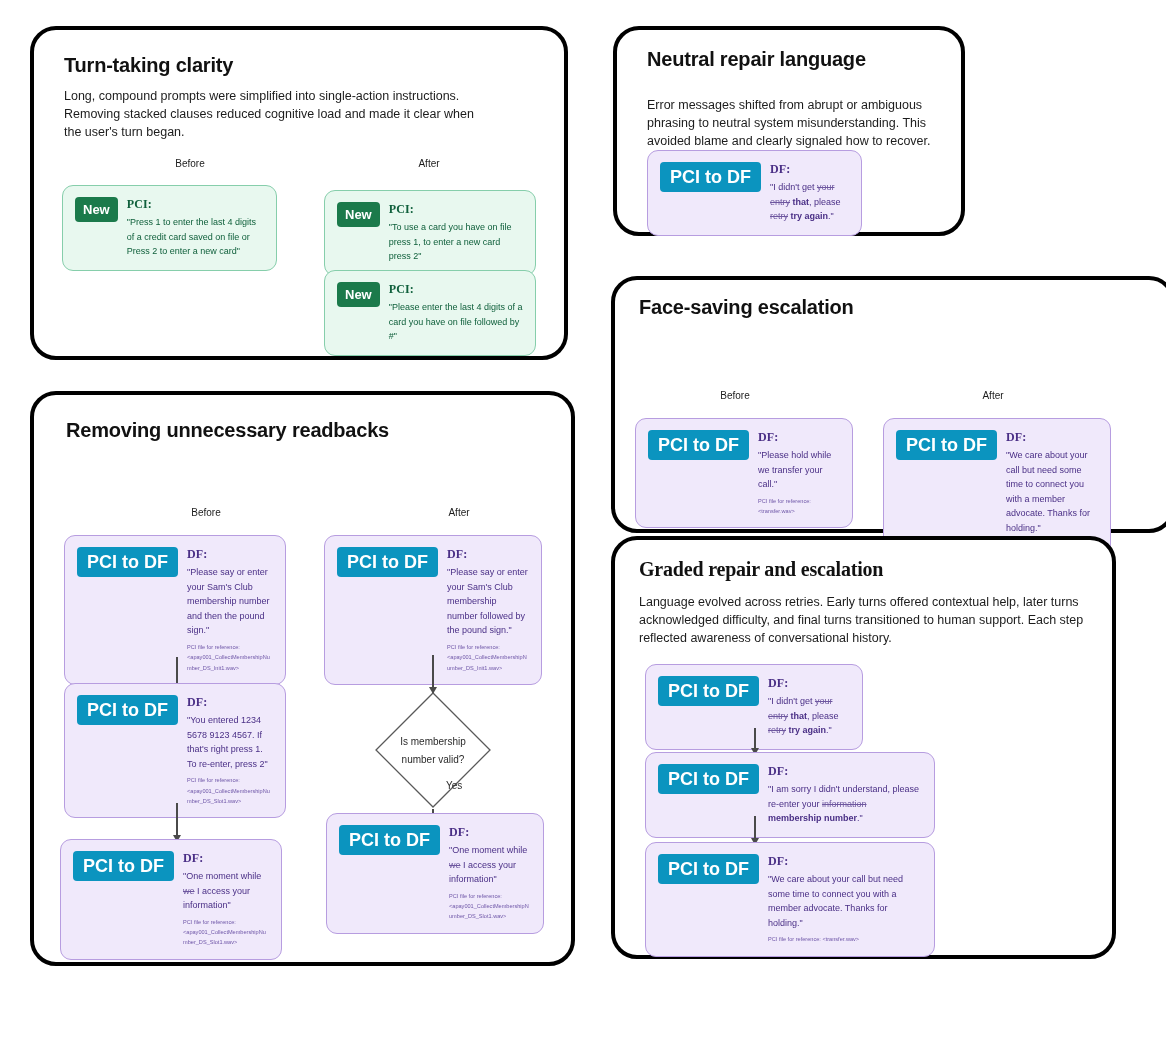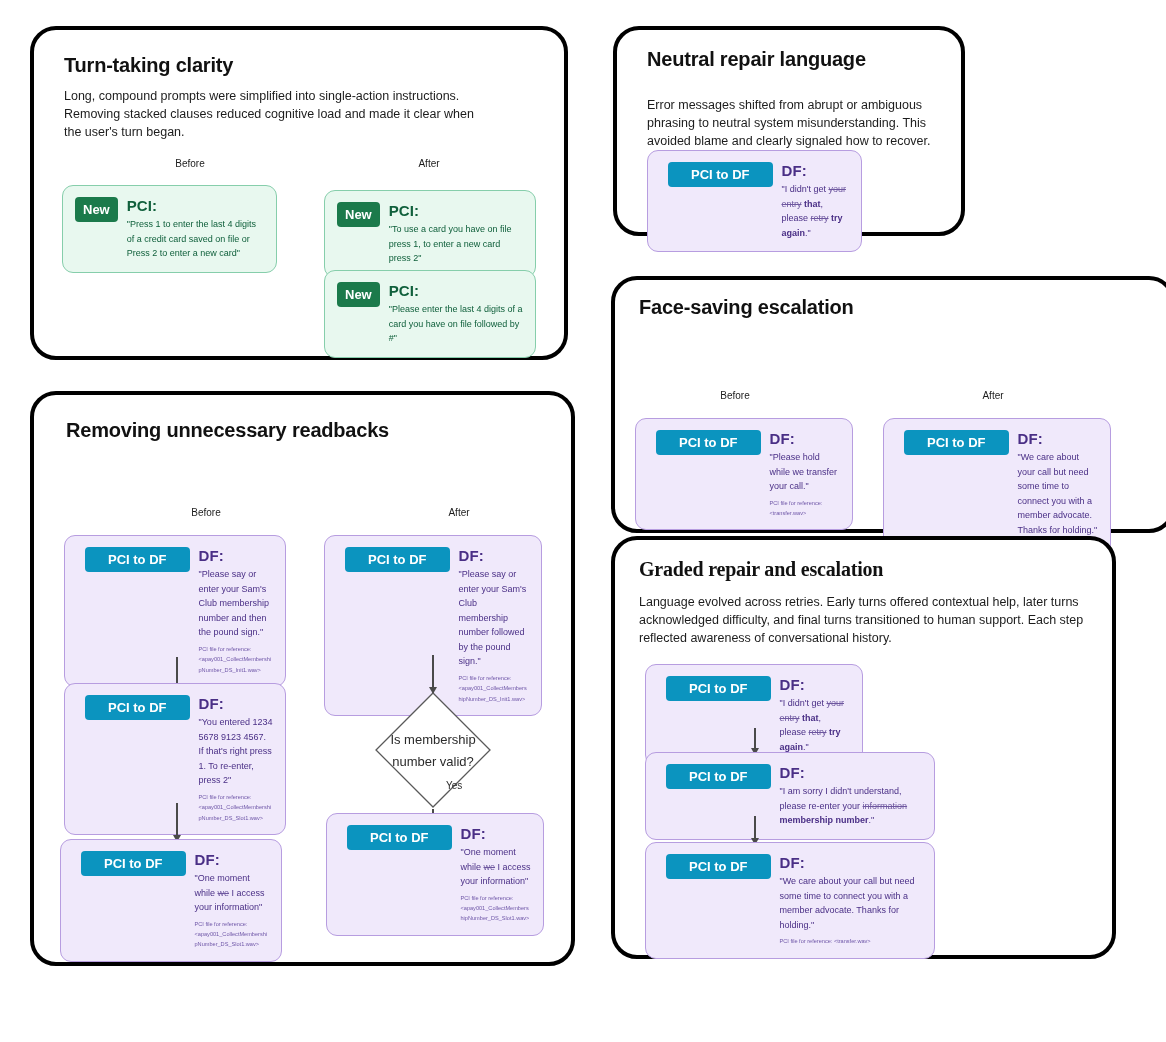--- a/index.html
+++ b/index.html
@@ -72,30 +72,30 @@
     line-height: 1;
     white-space: nowrap;
   }
   .tag.green {
     background: #1b7a4b;
     font-size: 13px;
     padding: 6px 8px;
   }
   .tag.blue {
     background: #0b94bf;
-    font-size: 13px;
-    padding: 6px 23px;
-    margin-left: 8px;
+    font-size: 18px;
+    padding: 6px 10px;
   }
   .msg-body { flex: 1 1 auto; min-width: 0; }
   .speaker {
-    font-size: 15px;
+    font-size: 12px;
     font-weight: bold;
     margin: 0 0 3px 0;
     letter-spacing: 0.1px;
+    font-family: Liberation Serif, serif;
   }
   .utter {
     font-size: 9px;
     line-height: 1.62;
     margin: 0;
   }
   .green .speaker, .green .utter { color: #10603c; }
   .purple .speaker, .purple .utter { color: #4a2f86; }
   .fileref {
     font-size: 5.6px;
@@ -131,21 +131,21 @@
     inset: 0;
   }
   .diamond-text {
     position: absolute;
     inset: 0;
     display: flex;
     flex-direction: column;
     align-items: center;
     justify-content: center;
     gap: 7px;
-    font-size: 13px;
+    font-size: 10px;
     color: #2b2b2b;
     text-align: center;
     white-space: nowrap;
   }
   .edge-label {
     position: absolute;
     font-size: 10px;
     color: #2b2b2b;
   }
 </style>

